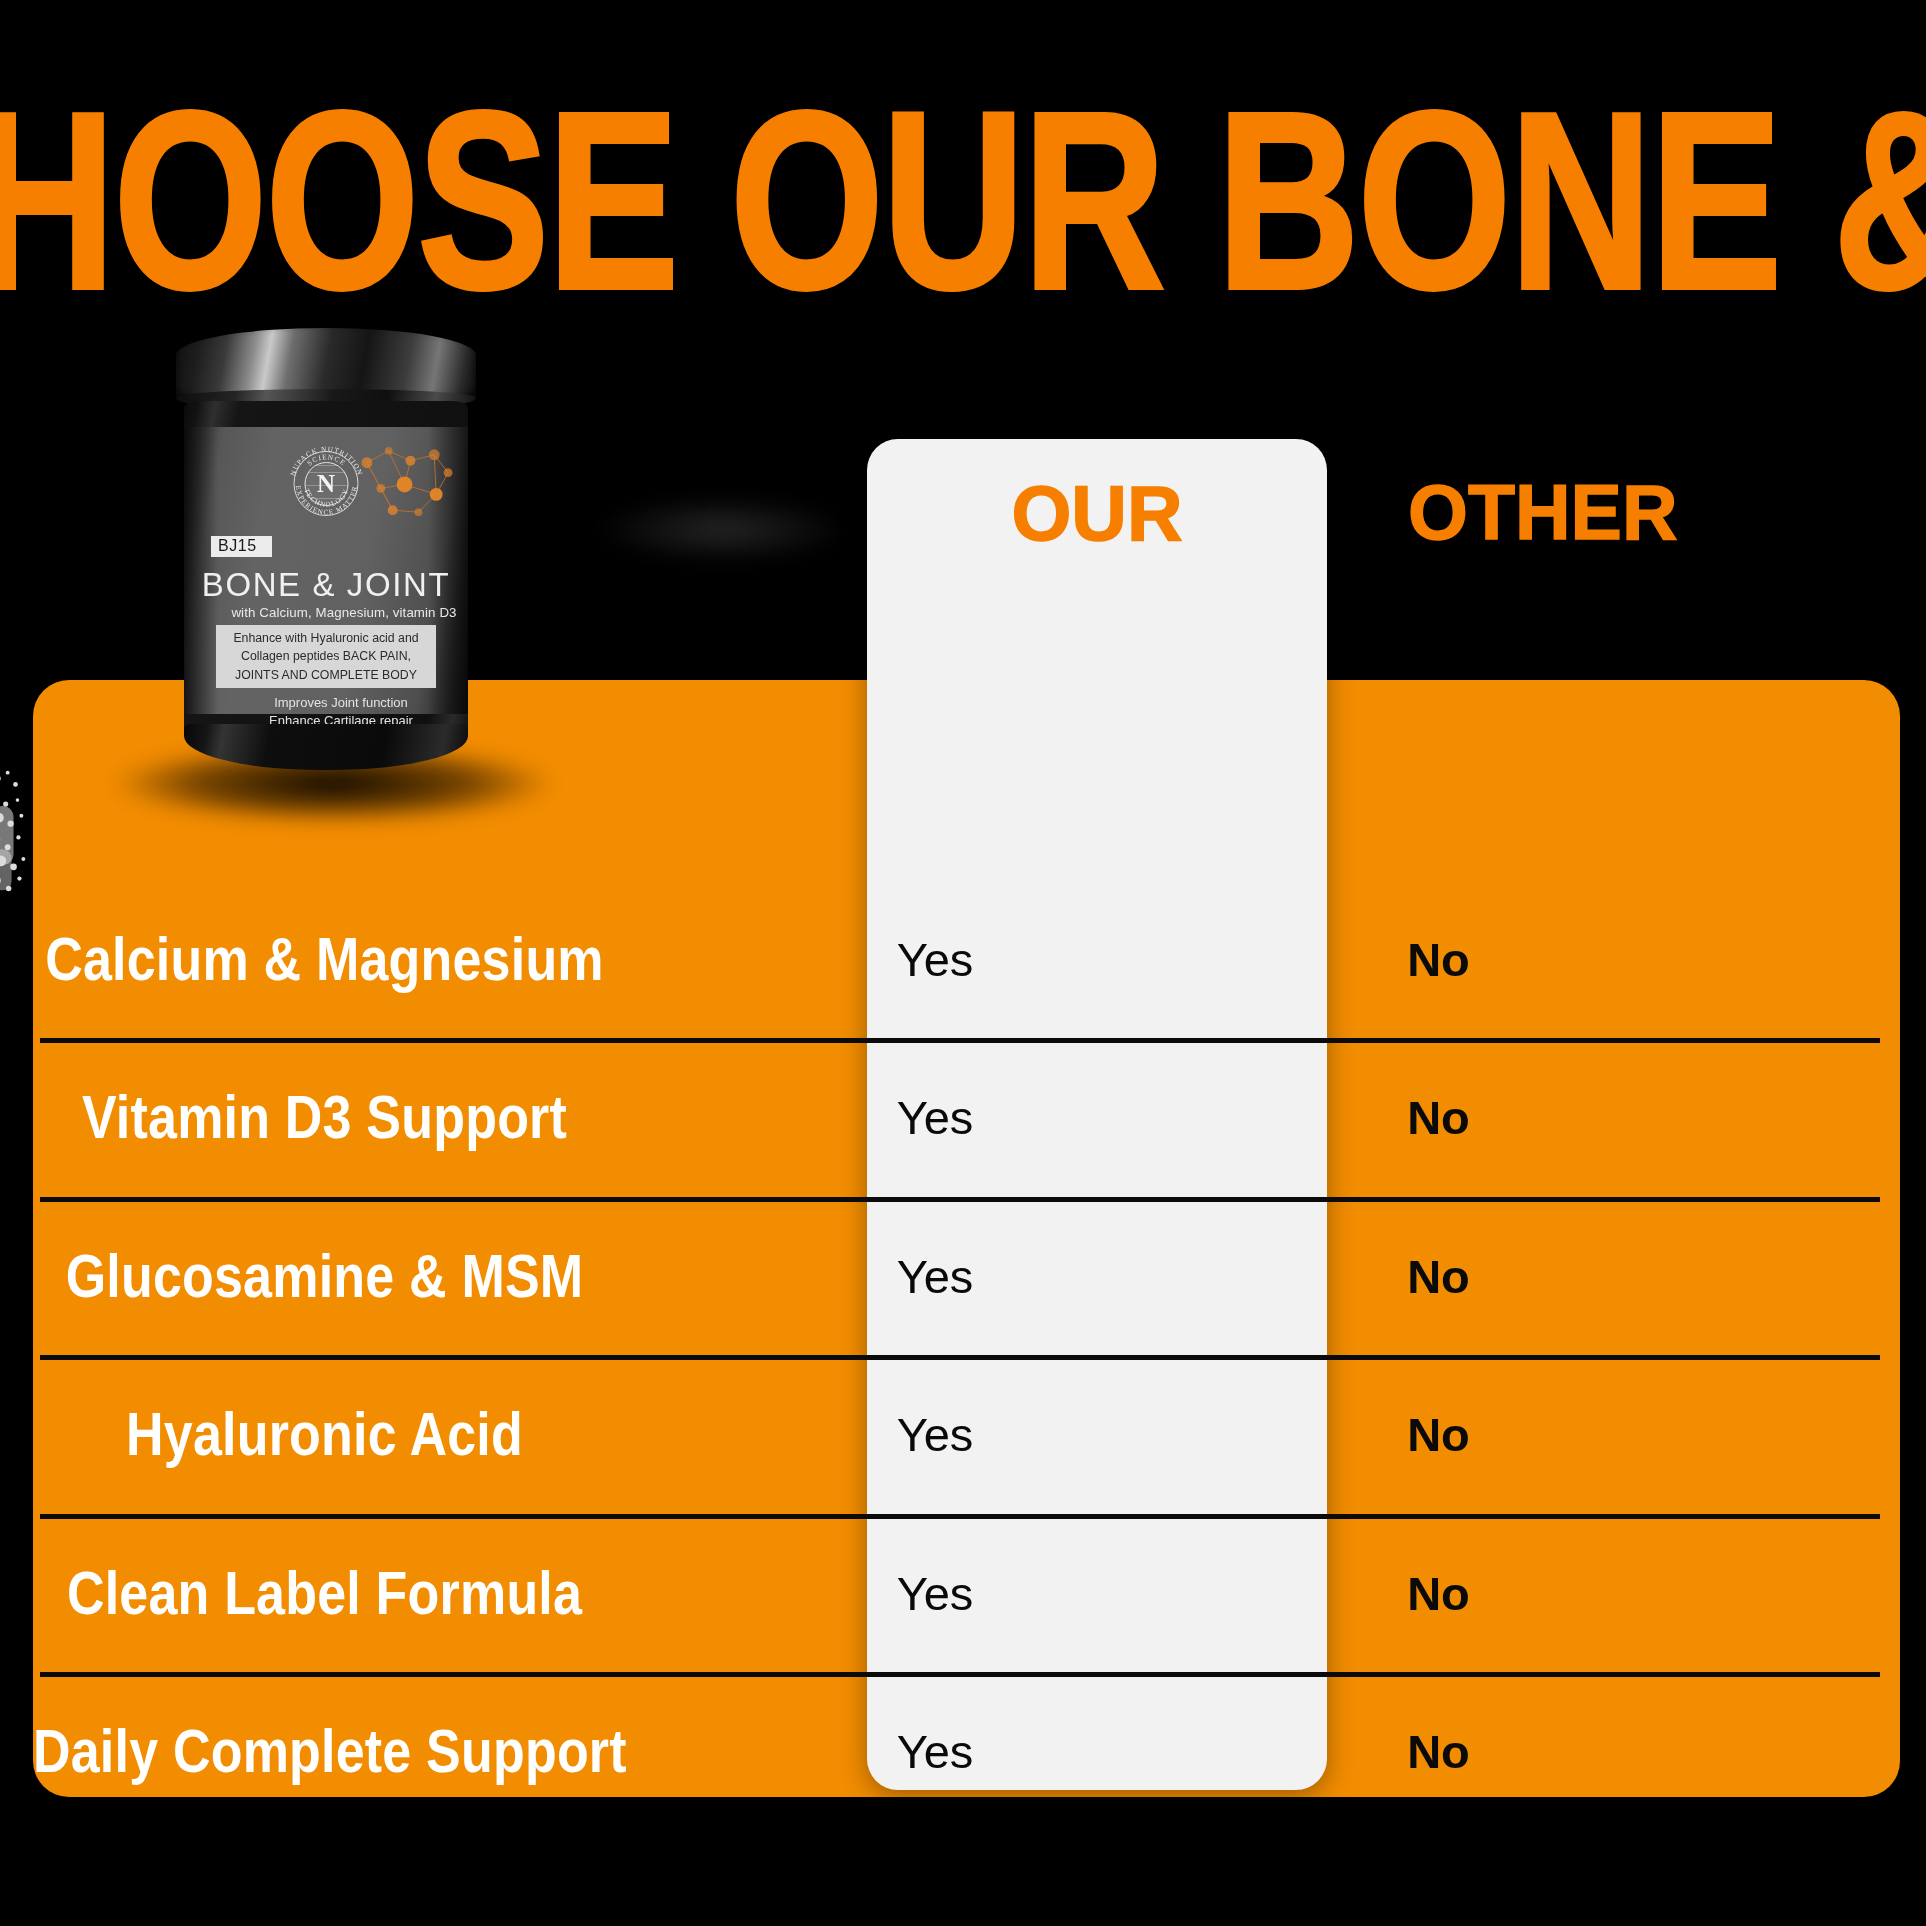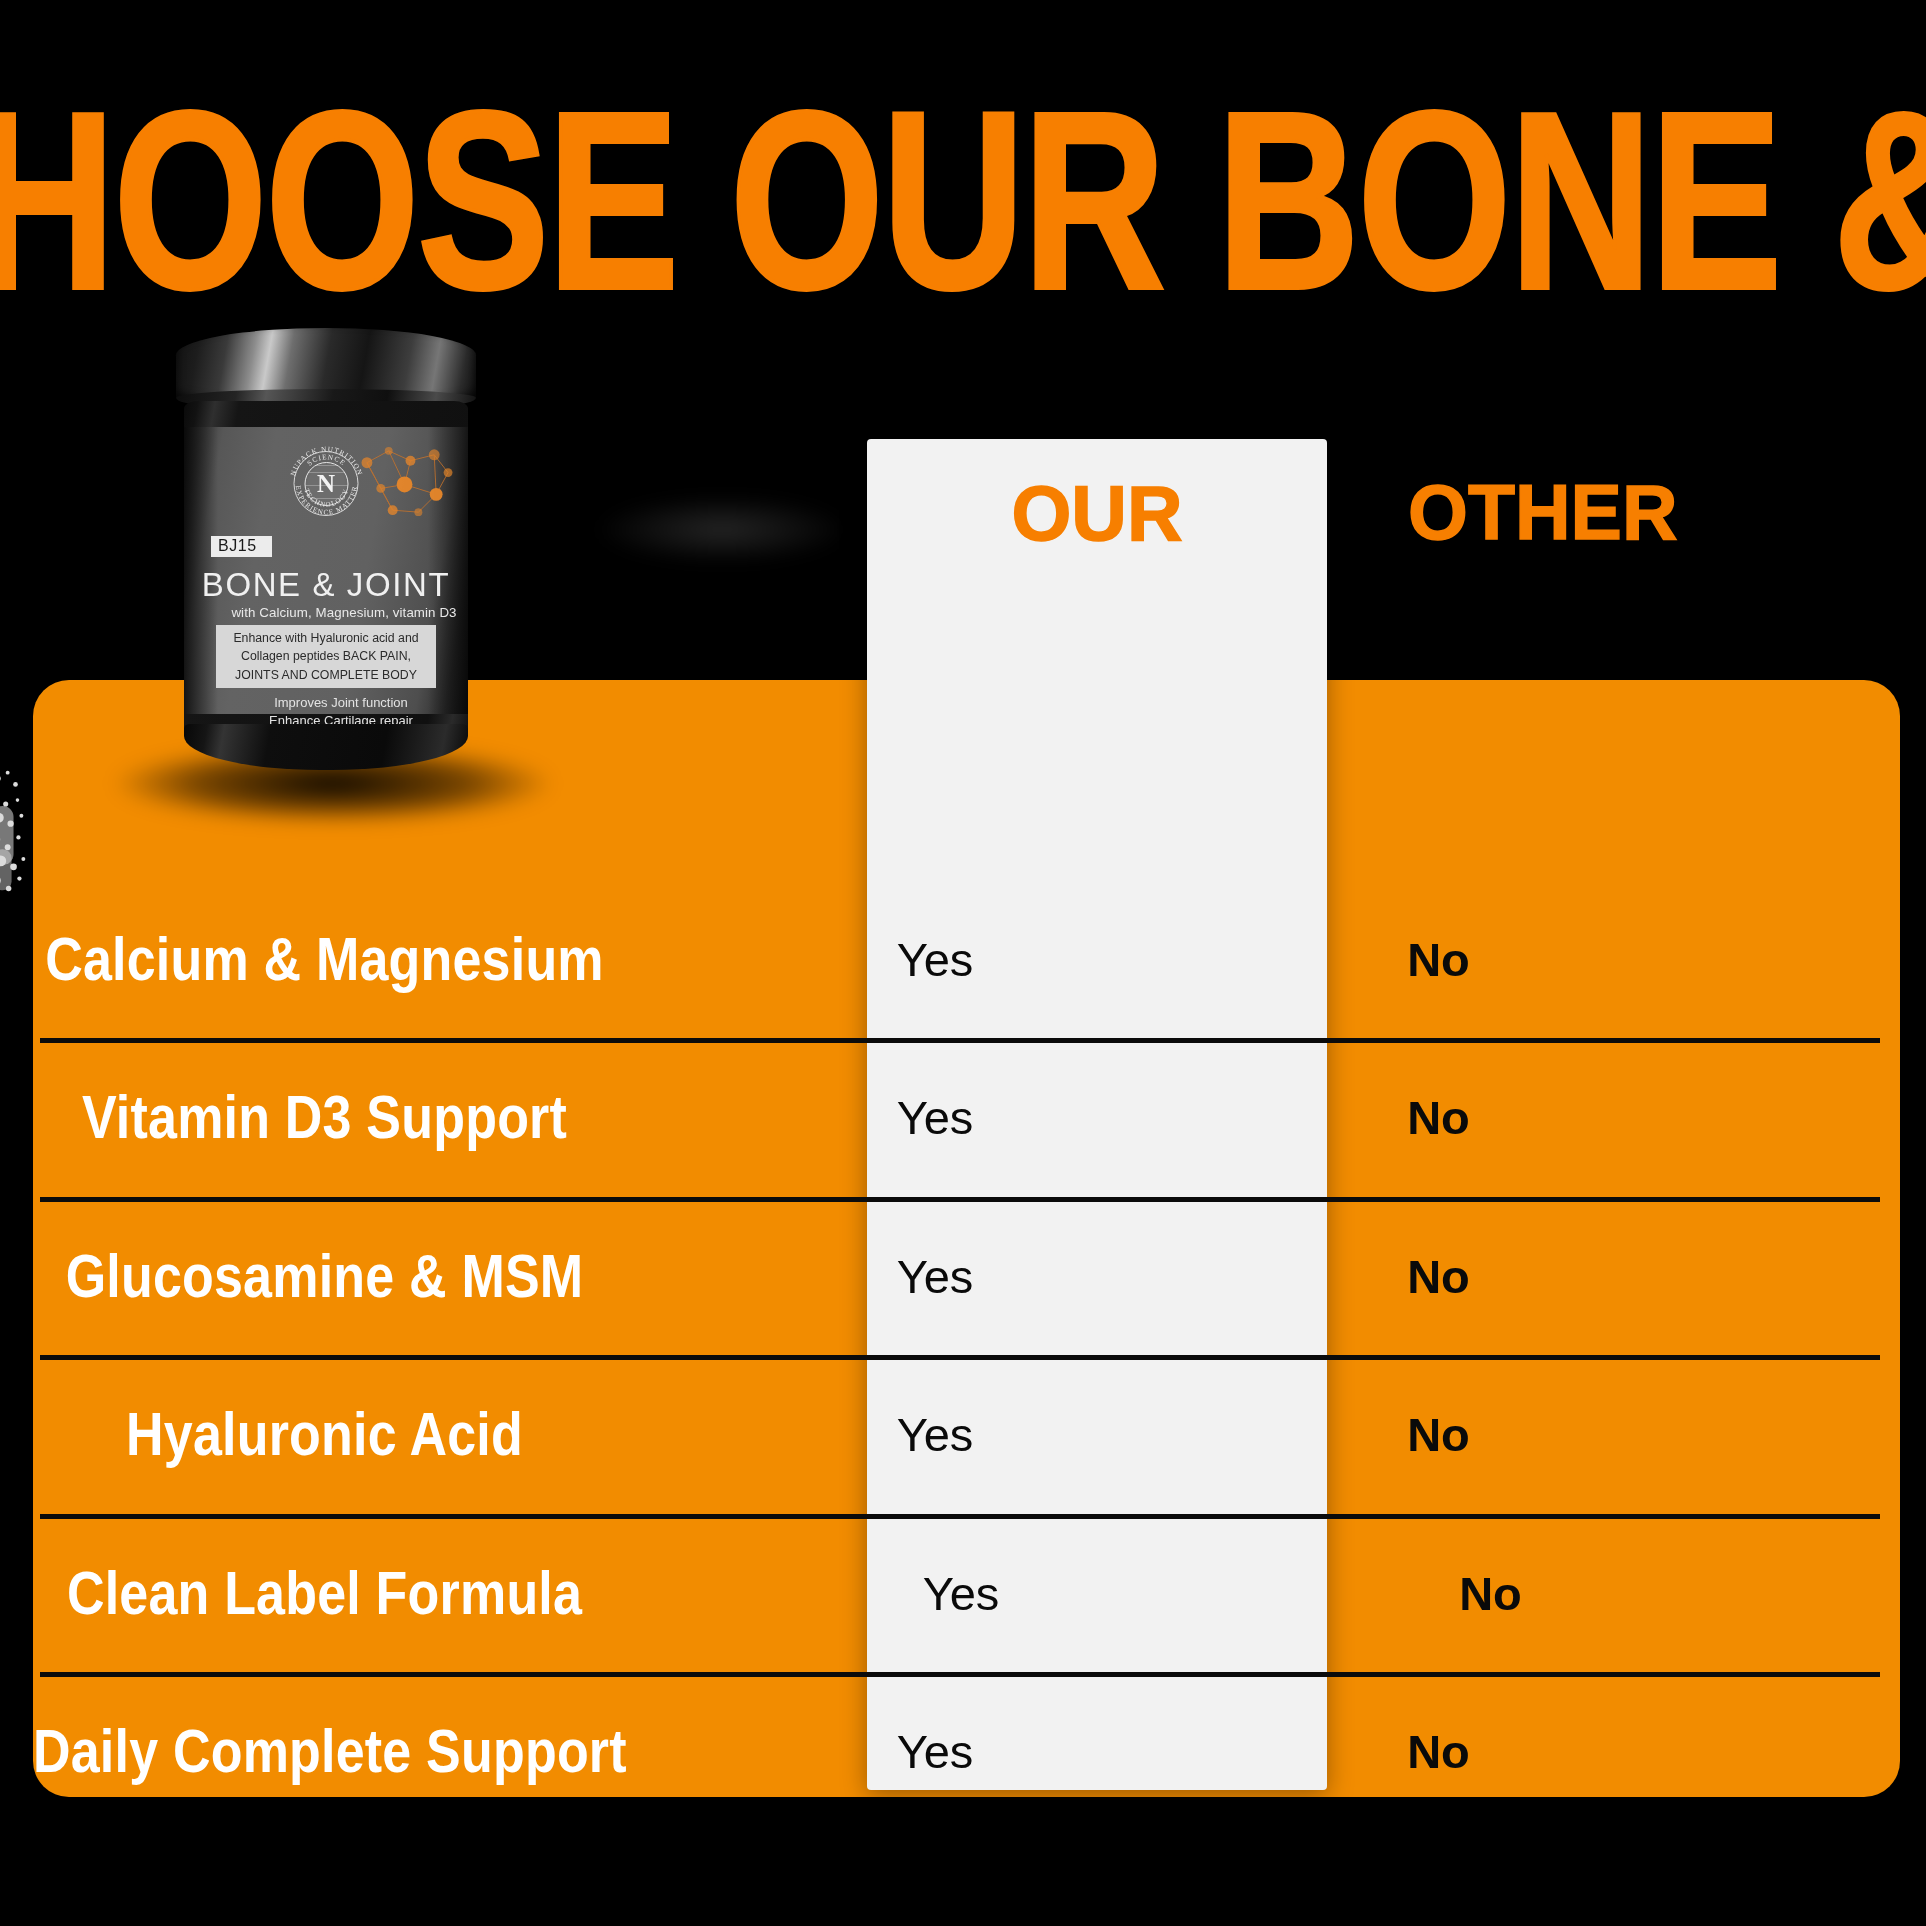--- a/index.html
+++ b/index.html
@@ -32,21 +32,21 @@
 
   
   #table-panel{
     position:absolute;left:33px;top:680px;width:1867px;height:1117px;
     background:#F28C00;border-radius:36px;
   }
 
   
   #our-card{
     position:absolute;left:867px;top:439px;width:460px;height:1351px;
-    background:#F2F2F2;border-radius:4px;
+    background:#F2F2F2;border-radius:31px;
     box-shadow:0 6px 26px rgba(0,0,0,.35);
   }
   #our-card-label{
     position:absolute;left:0;top:36px;width:460px;
     text-align:center;
   }
   #other-label{
     position:absolute;left:1408px;top:474px;width:495px;
     text-align:left;
   }
@@ -277,21 +277,21 @@
       <div class="cell-feature">Glucosamine &amp; MSM</div>
       <div class="cell-our">Yes</div>
       <div class="cell-other">No</div>
     </div>
     <div class="row" style="top: 675px;">
       <div class="divider"></div>
       <div class="cell-feature">Hyaluronic Acid</div>
       <div class="cell-our">Yes</div>
       <div class="cell-other">No</div>
     </div>
-    <div class="row" style="top: 834px; gap: 26px;">
+    <div class="row" style="top: 834px;">
       <div class="divider"></div>
       <div class="cell-feature">Clean Label Formula</div>
       <div class="cell-our">Yes</div>
       <div class="cell-other">No</div>
     </div>
     <div class="row" style="top: 992px;">
       <div class="divider"></div>
       <div class="cell-feature">Daily Complete Support</div>
       <div class="cell-our">Yes</div>
       <div class="cell-other">No</div>

